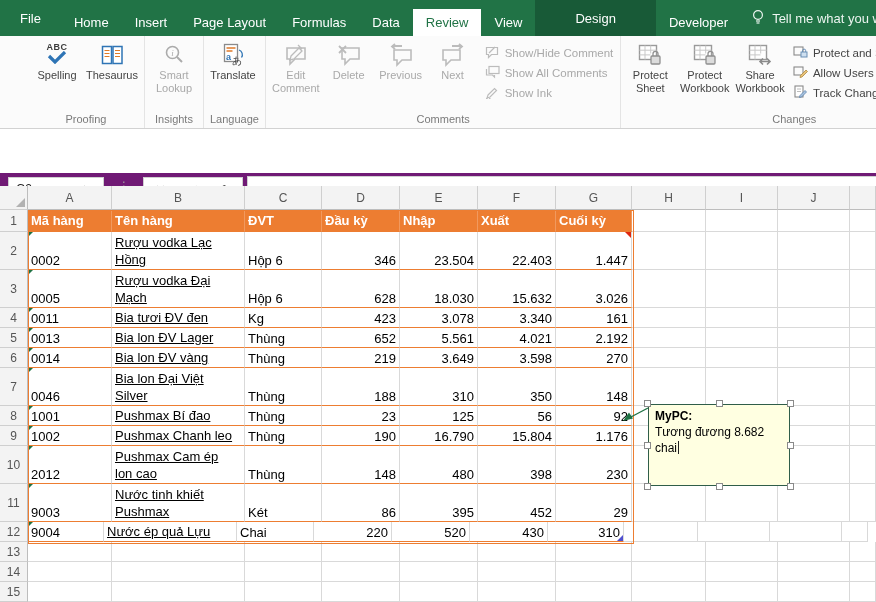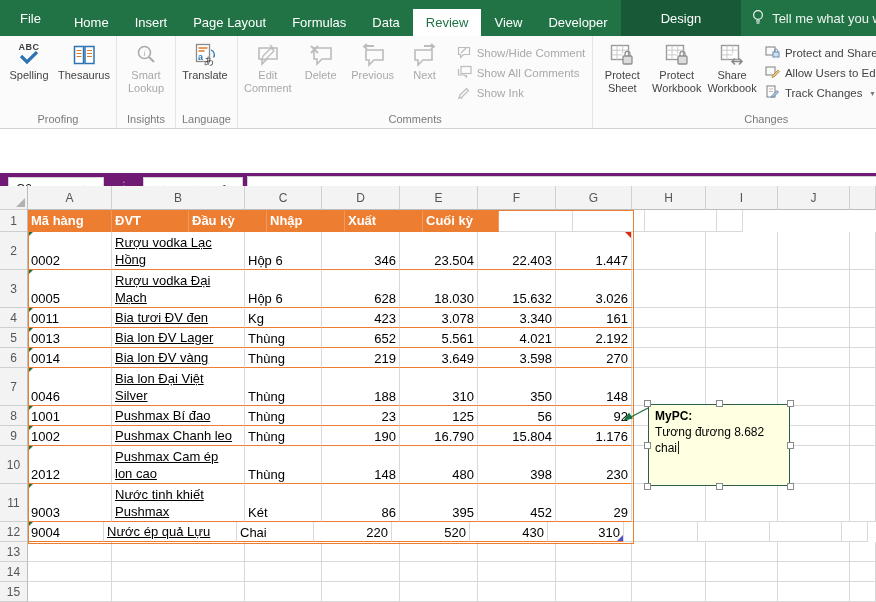--- a/index.html
+++ b/index.html
@@ -8,21 +8,21 @@
 
   
   .tabbar{height:36px;background:#217346;display:flex;align-items:flex-end;color:#fff;overflow:hidden;}
   .ftab{align-self:stretch;display:flex;align-items:center;padding:0 20px;font-size:13px;}
   .tab{height:27px;display:flex;align-items:center;padding:0 13px;font-size:13px;white-space:nowrap;}
   .tab.active{background:#fff;color:#217346;}
   .tab.ctx{align-self:stretch;height:auto;background:#185a37;padding:0 40px;}
   .tellme{align-self:stretch;display:flex;align-items:center;gap:7px;padding:0 10px;font-size:13px;color:#ecf5f0;white-space:nowrap;}
 
   
-  .ribbon{height:92px;background:#fbfbfb;border-bottom:1px solid #d2d2d2;display:flex;overflow:hidden;}
+  .ribbon{height:92px;background:#fbfbfb;border-bottom:1px solid #d2d2d2;display:flex;overflow:hidden;padding-left:28px;}
   .rgroup{display:flex;flex-direction:column;border-right:1px solid #e4e4e4;}
   .rgroup:last-child{border-right:none;}
   .rbody{flex:1;display:flex;align-items:flex-start;padding:3px 3px 0;}
   .rlabel{font-size:11px;color:#7a7a7a;text-align:center;padding:1px 6px 3px;white-space:nowrap;}
   .bigbtn{display:flex;flex-direction:column;align-items:center;min-width:46px;max-width:62px;
           padding:2px 3px;font-size:11px;line-height:13px;color:#444;text-align:center;}
   .bigbtn .bicon{height:28px;display:flex;align-items:center;justify-content:center;}
   .dis{color:#a9a9a9;}
   .abc{font-size:9px;font-weight:bold;letter-spacing:.5px;color:#3c3c3c;line-height:8px;}
   .stack{display:flex;flex-direction:column;justify-content:flex-start;padding:4px 4px 0 6px;}
@@ -81,22 +81,22 @@
 
 <div class="tabbar">
   <div class="ftab">File</div>
   <div class="tab">Home</div>
   <div class="tab">Insert</div>
   <div class="tab">Page Layout</div>
   <div class="tab">Formulas</div>
   <div class="tab">Data</div>
   <div class="tab active">Review</div>
   <div class="tab">View</div>
+  <div class="tab ctx">Design</div>
   <div class="tab">Developer</div>
-  <div class="tab ctx">Design</div>
   <div class="tellme">
     <span>
       <svg width="14" height="16" viewBox="0 0 14 16">
           <circle cx="7" cy="6" r="4.4" fill="none" stroke="#ecf5f0" stroke-width="1.2"></circle>
           <line x1="5" y1="12" x2="9" y2="12" stroke="#ecf5f0" stroke-width="1.2"></line>
           <line x1="5.5" y1="14" x2="8.5" y2="14" stroke="#ecf5f0" stroke-width="1.2"></line>
         </svg>
     </span>
     <span>Tell me what you want to do...</span>
   </div>
@@ -331,20 +331,21 @@
         <div class="ch" style="width:78px">F</div>
         <div class="ch" style="width:76px">G</div>
         <div class="ch" style="width:74px">H</div>
         <div class="ch" style="width:72px">I</div>
         <div class="ch" style="width:72px">J</div>
         <div class="ch" style="width:26px"></div>
       </div>
       <div class="srow" style="height:22px">
         <div class="rh">1</div>
         <div class="c hcell" style="width:84px">Mã hàng</div>
+        <div class="c hcell" style="width:133px">Tên hàng</div>
         <div class="c hcell" style="width:77px">ĐVT</div>
         <div class="c hcell" style="width:78px">Đầu kỳ</div>
         <div class="c hcell" style="width:78px">Nhập</div>
         <div class="c hcell" style="width:78px">Xuất</div>
         <div class="c hcell" style="width:76px">Cuối kỳ</div>
         <div class="c e" style="width:74px"></div>
         <div class="c e" style="width:72px"></div>
         <div class="c e" style="width:72px"></div>
         <div class="c e" style="width:26px"></div>
       </div>

